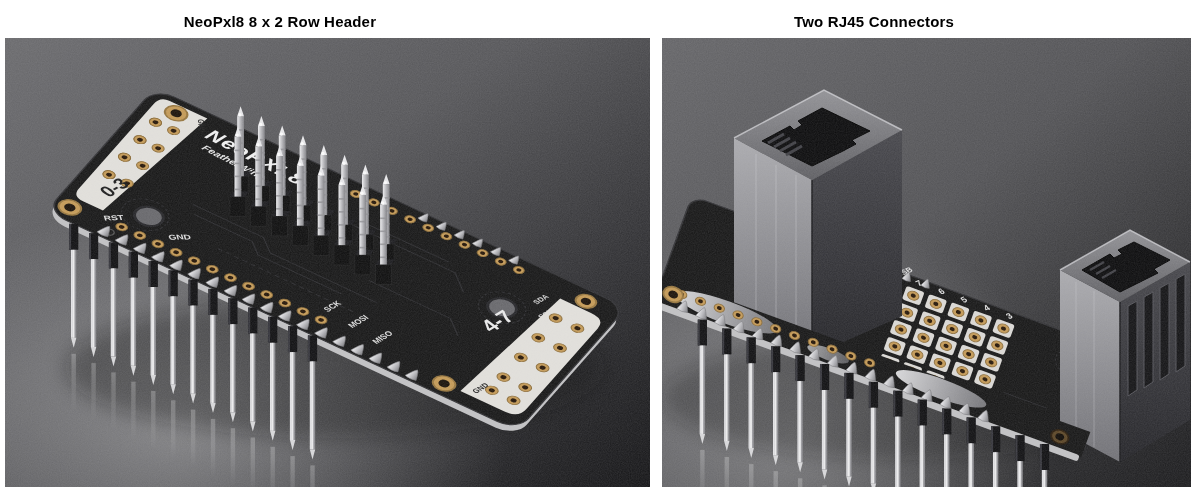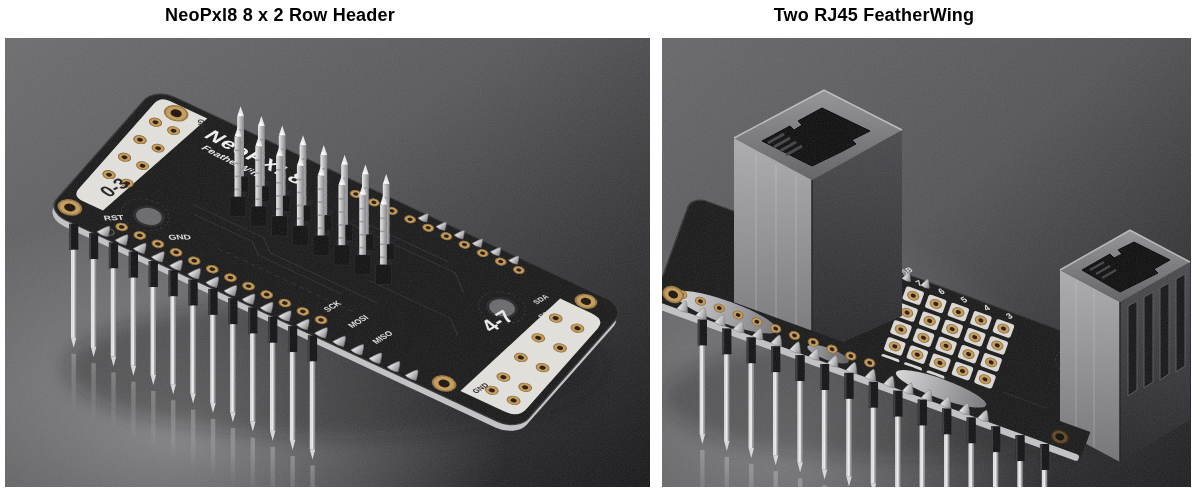--- a/index.html
+++ b/index.html
@@ -3,39 +3,39 @@
 <meta charset="utf-8">
 <style>
   html,body{margin:0;padding:0;}
   body{
     width:1196px;height:496px;position:relative;
     background:var(--page_bg,#ffffff);
     font-family:"Liberation Sans", sans-serif;
     overflow:hidden;
   }
   .caption{
-    position:absolute;top:4px;height:24px;
-    font-size:18px;font-weight:700;color:var(--caption_text,#000);
+    position:absolute;top:11px;height:24px;
+    font-size:15px;font-weight:700;color:var(--caption_text,#000);
     text-align:center;box-sizing:border-box;line-height:22px;
     letter-spacing:.2px;
   }
   #cap-left{left:5px;width:645px;padding-right:95px;}
   #cap-right{left:662px;width:529px;padding-right:105px;}
   .photo{position:absolute;top:38px;}
   #fig-left{left:5px;width:645px;height:449px;}
   #fig-right{left:662px;width:529px;height:449px;}
   svg{display:block;}
   text{font-family:"Liberation Sans", sans-serif;}
   .silk-big{font-weight:700;}
 </style>
 </head>
 <body>
 
 <div id="cap-left" class="caption">NeoPxl8 8 x 2 Row Header</div>
-<div id="cap-right" class="caption">Two RJ45 FeatherWing</div>
+<div id="cap-right" class="caption">Two RJ45 Connectors</div>
 
 <div id="fig-left" class="photo">
 <svg viewBox="0 0 645 449" width="645" height="449">
   <defs>
     <linearGradient id="bgL" x1="0" y1="0" x2="1" y2="1">
       <stop offset="0" stop-color="#6a6a6d"></stop>
           <stop offset=".4" stop-color="#565659"></stop>
       <stop offset=".72" stop-color="#2f2f32"></stop>
           <stop offset="1" stop-color="#131315"></stop>
     </linearGradient>

